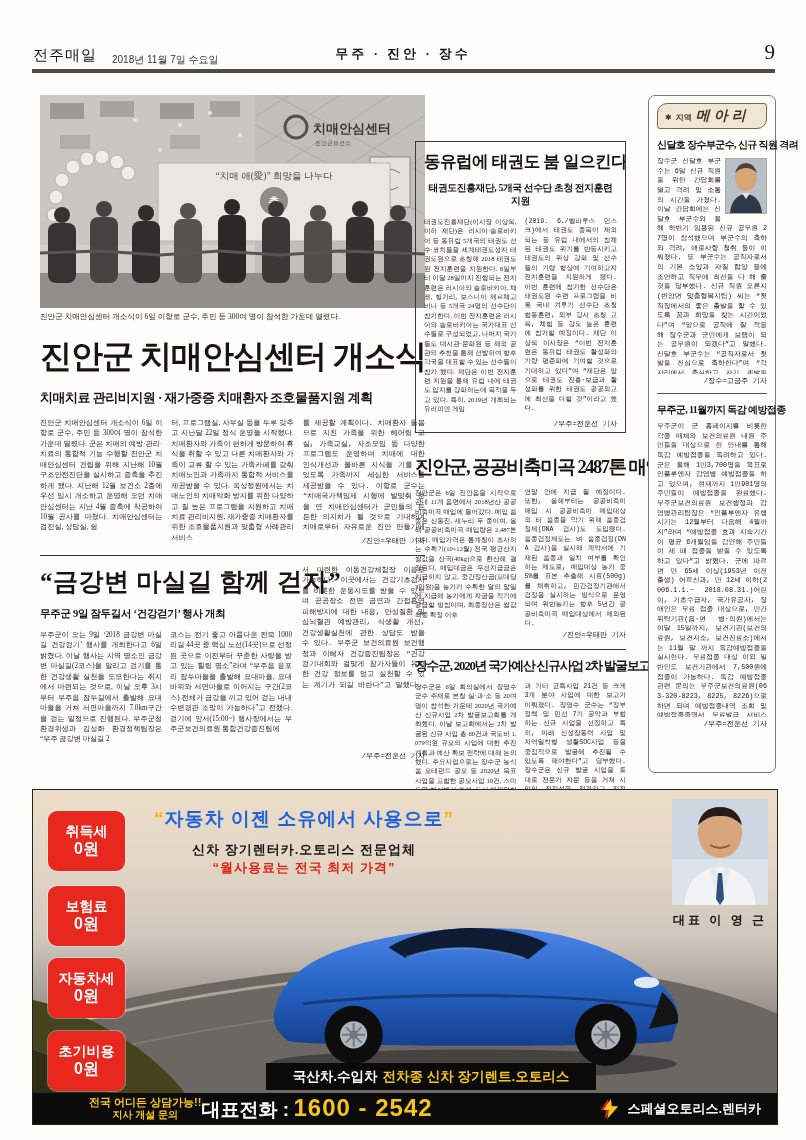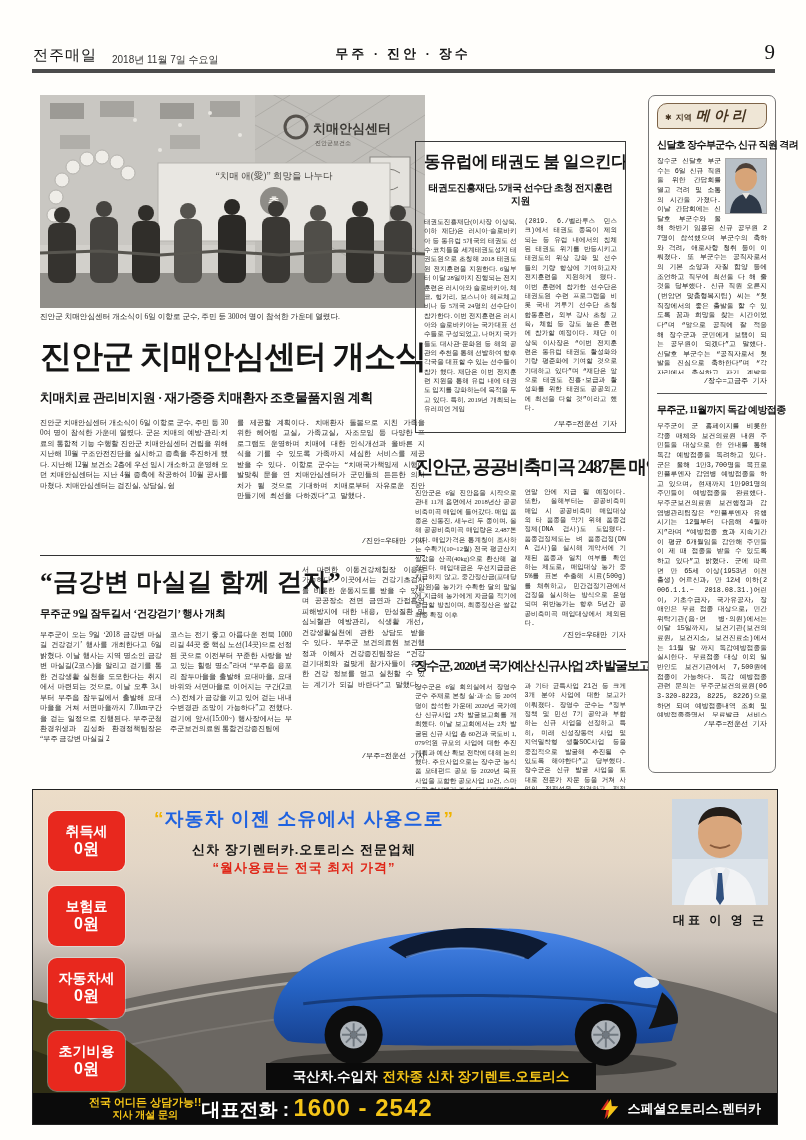--- a/index.html
+++ b/index.html
@@ -192,20 +192,21 @@
           <circle cx="95" cy="25" r="2"></circle>
         </g>
     </svg>
     <div class="caption">진안군 치매안심센터 개소식이 6일 이항로 군수, 주민 등 300여 명이 참석한 가운데 열렸다.</div>
 
     <div class="h-dem">진안군 치매안심센터 개소식</div>
     <div class="sub-dem">치매치료 관리비지원 · 재가중증 치매환자 조호물품지원 계획</div>
 
     <div class="cols dem-cols">
       <div class="bodytxt">진안군 치매안심센터 개소식이 6일 이항로 군수, 주민 등 300여 명이 참석한 가운데 열렸다. 군은 치매의 예방·관리·치료의 통합적 기능 수행할 진안군 치매안심센터 건립을 위해 지난해 10월 구조안전진단을 실시하고 증축을 추진하게 됐다. 지난해 12월 보건소 2층에 우선 임시 개소하고 운영해 오던 치매안심센터는 지난 4월 증축에 착공하여 10월 공사를 마쳤다. 치매안심센터는 검진실, 상담실, 쉼</div>
+      <div class="bodytxt">터, 프로그램실, 사무실 등을 두루 갖추고 지난달 22일 정식 운영을 시작했다. 치매환자와 가족이 편하게 방문하여 휴식을 취할 수 있고 다른 치매환자와 가족이 교류 할 수 있는 가족카페를 갖춰 치매노인과 가족까지 통합적 서비스를 제공받을 수 있다. 옥상정원에서는 치매노인의 치매악화 방지를 위한 다양하고 질 높은 프로그램을 지원하고 치매치료 관리비지원, 재가중증 치매환자를 위한 조호물품지원과 맞춤형 사례관리 서비스</div>
       <div class="colflex">
         <div class="bodytxt fill">를 제공할 계획이다. 치매환자 돌봄으로 지친 가족을 위한 헤어링 교실, 가족교실, 자조모임 등 다양한 프로그램도 운영하며 치매에 대한 인식개선과 올바른 지식을 기를 수 있도록 가족까지 세심한 서비스를 제공받을 수 있다. 이항로 군수는 “치매국가책임제 시행에 발맞춰 문을 연 치매안심센터가 군민들의 든든한 의지처가 될 것으로 기대하며 치매로부터 자유로운 진안 만들기에 최선을 다하겠다”고 말했다.</div>
         <div class="byline">/진안=우태만 기자</div>
       </div>
     </div>
 
     <div class="art-walk">
       <div class="walk-left">
         <div class="h-walk">“금강변 마실길 함께 걷자”</div>
         <div class="sub-walk">무주군 9일 잠두길서 ‘건강걷기’ 행사 개최</div>

